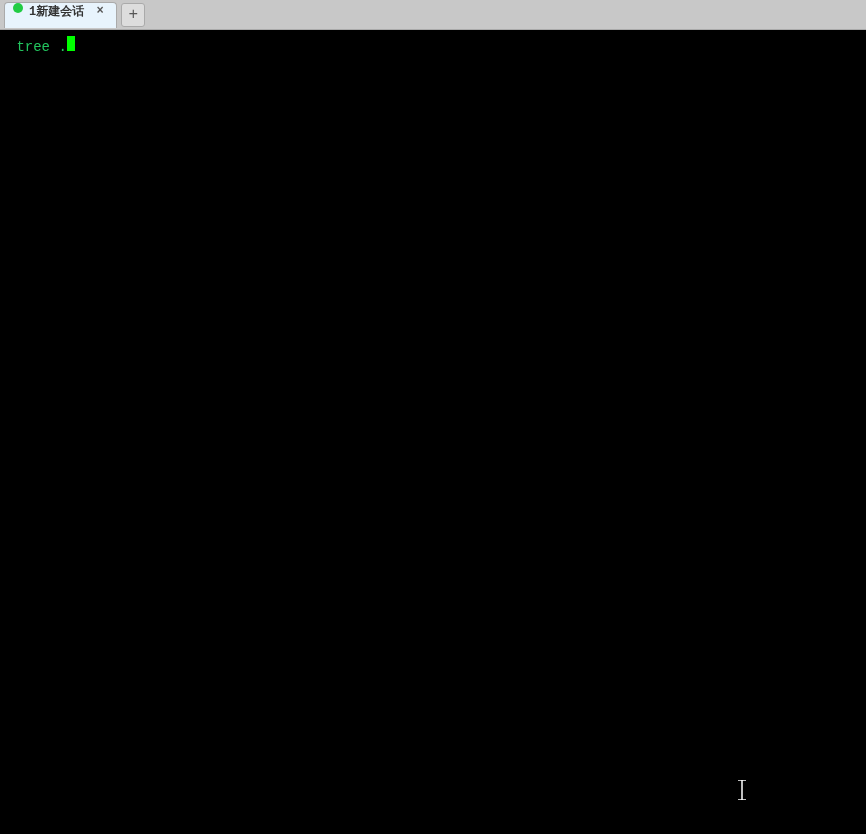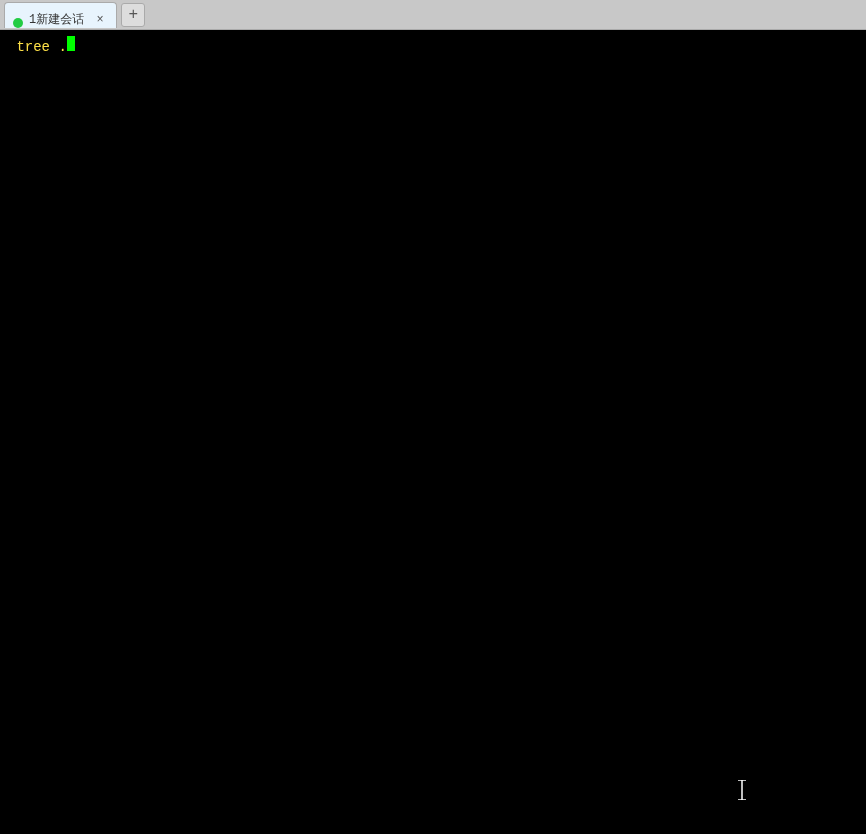--- a/index.html
+++ b/index.html
@@ -28,32 +28,33 @@
       align-items: center;
       background: #c8c8c8;
       height: 30px;
       border-bottom: 1px solid #aaa;
       padding: 0 4px;
       gap: 2px;
     }
 
     .tab {
       display: flex;
-      align-items: flex-end;
+      align-items: flex-start;
       background: #e8f4fd;
       border: 1px solid #aaa;
       border-bottom: none;
       border-radius: 4px 4px 0 0;
       padding: 0 8px;
       height: 26px;
       gap: 6px;
       font-size: 13px;
       color: #222;
       cursor: pointer;
       min-width: 100px;
+      font-weight: bold;
     }
 
     .tab-dot {
       width: 10px;
       height: 10px;
       background: #22cc44;
       border-radius: 50%;
       flex-shrink: 0;
     }
 
@@ -106,21 +107,21 @@
       display: flex;
       align-items: baseline;
       white-space: pre;
     }
 
     .prompt-user {
       color: #ffffff;
     }
 
     .prompt-command {
-      color: #fde047;
+      color: #22c55e;
     }
 
     .cursor {
       display: inline-block;
       width: 8px;
       height: 15px;
       background: #00ff00;
       vertical-align: text-bottom;
       animation: blink 1s step-end infinite;
     }

